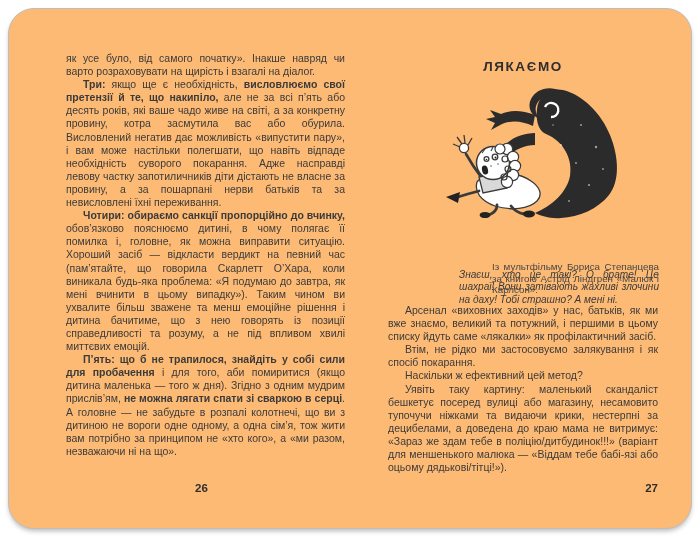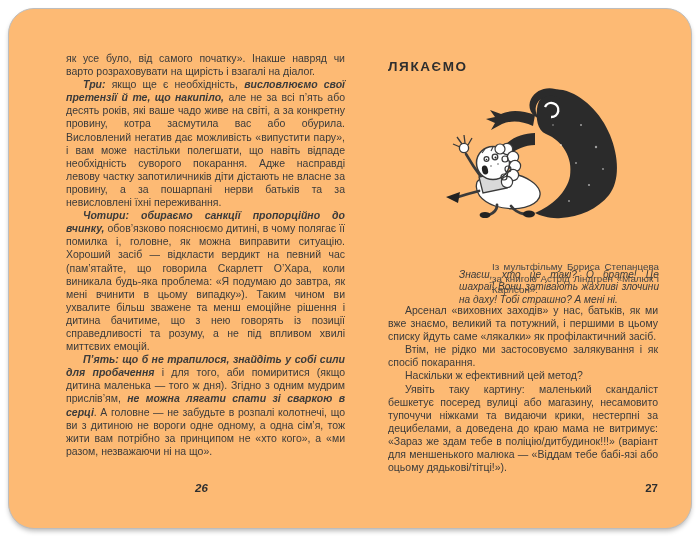--- a/index.html
+++ b/index.html
@@ -8,31 +8,31 @@
     position:absolute;left:8px;top:8px;width:682px;height:519px;
     background:#fdba74;border:1.5px solid #bdbdbd;border-radius:26px;
     box-shadow:0 3px 5px -1px rgba(0,0,0,.28);
   }
   .abs{position:absolute;}
   
   .col-left{left:57px;top:43px;width:279px;}
   .col-right-body{left:379px;top:295px;width:270px;}
   p.body{margin:0;font-size:10.5px;line-height:13.1px;text-align:justify;color:#3b3b3b;}
   p.body.indent{text-indent:17px;}
-  .bi{font-weight:bold;font-style:italic;}
+  .bi{font-weight:bold;}
   
-  .heading{left:379px;top:50px;width:270px;
+  .heading{left:379px;top:50px;width:270px;text-align:center;
     font-size:13.5px;font-weight:bold;letter-spacing:1.6px;color:#2e2e2e;}
   .illu{left:432px;top:76px;width:185px;height:138px;}
   .epigraph{left:450px;top:213px;width:200px;
     font-size:10.1px;line-height:12.3px;font-style:italic;text-align:justify;color:#3b3b3b;margin-top:47px;}
   .attribution{left:483px;top:252px;width:167px;
     font-size:9.8px;line-height:11.6px;text-align:justify;color:#474747;}
   .pagenum{width:270px;text-align:center;font-size:11.5px;font-weight:bold;color:#2e2e2e;}
-  .pn-left{left:53px;top:473px;width:279px;font-style:italic;}
+  .pn-left{left:53px;top:473px;width:279px;}
   .pn-right{left:379px;top:473px;text-align:right;}
 </style>
 </head>
 <body>
 
 <div class="spread">
 
   <div class="abs col-left">
       <p class="body"><span>як усе було, від самого початку». Інакше навряд чи варто розраховувати на щирість і взагалі на діалог.</span></p>
       <p class="body indent"><span class="bi">Три: </span><span>якщо ще є необхідність, </span><span class="bi">висловлюємо свої претензії й те, що накипіло, </span><span>але не за всі п’ять або десять років, які ваше чадо живе на світі, а за конкретну провину, котра засмутила вас або обурила. Висловлений негатив дає можливість «випустити пару», і вам може настільки полегшати, що навіть відпаде необхідність суворого покарання. Адже насправді левову частку запотиличників діти дістають не власне за провину, а за пошарпані нерви батьків та за невисловлені їхні переживання.</span></p>

